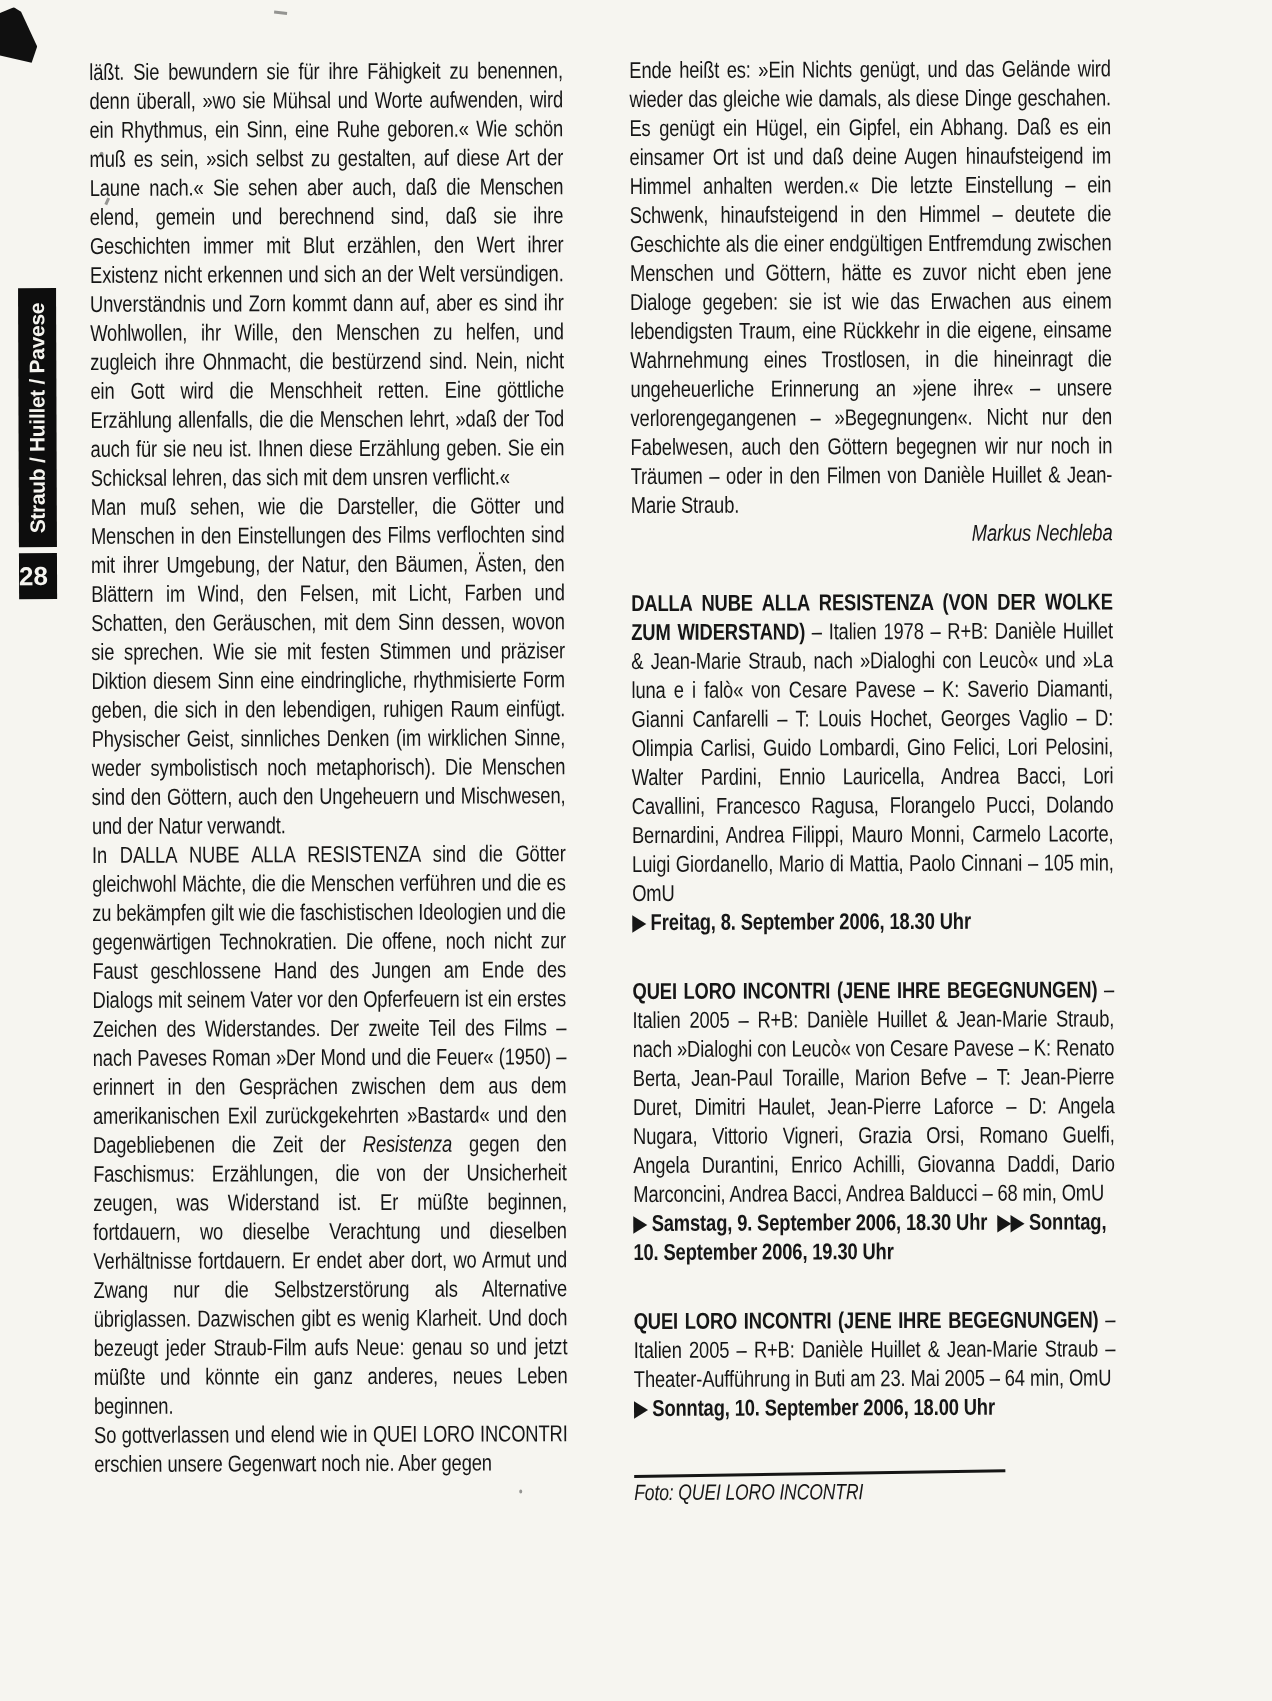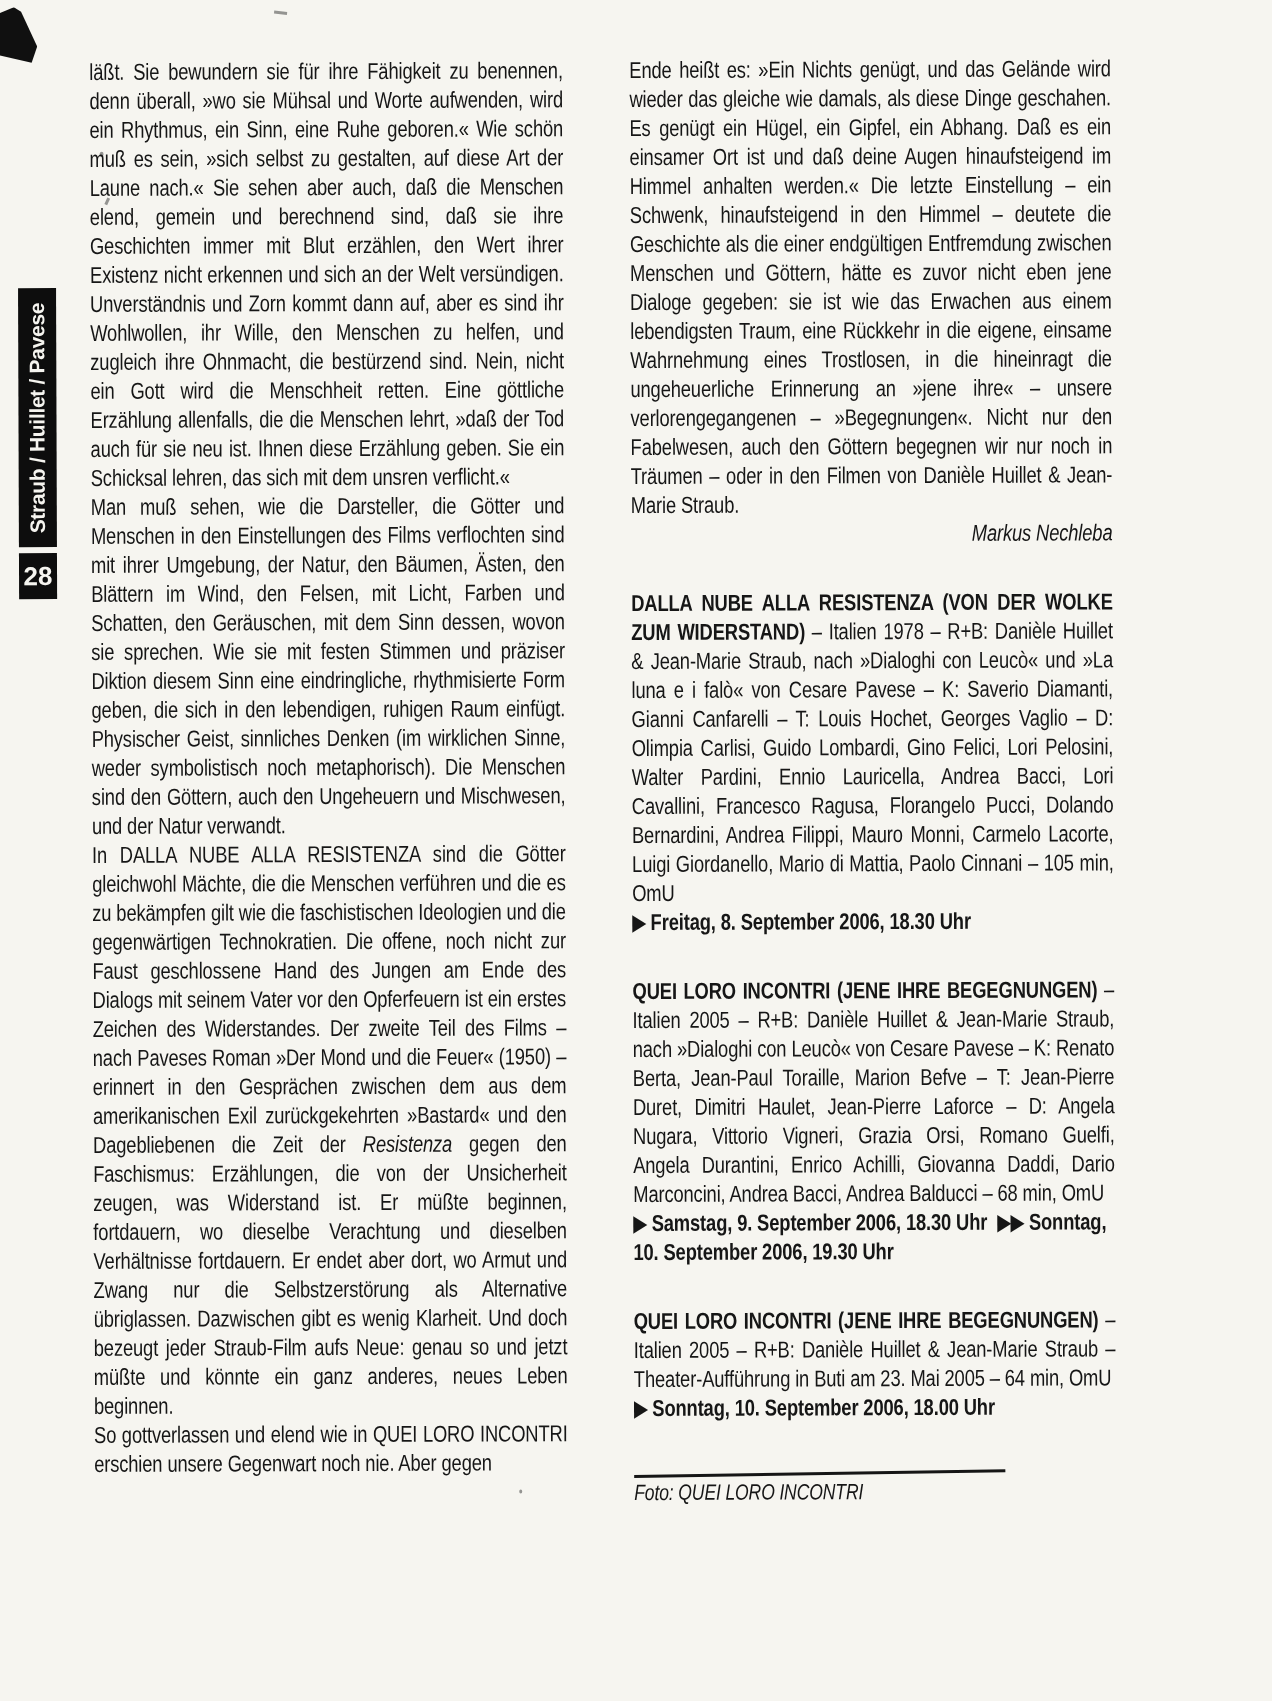--- a/index.html
+++ b/index.html
@@ -34,21 +34,21 @@
     position:absolute;left:50%;top:50%;
     width:256px;height:38px;
     transform:translate(-50%,-50%) rotate(-90deg);
     display:flex;align-items:center;justify-content:center;
     color:var(--sidebar-text,#f5f4ef);
     font-weight:bold;font-size:21px;letter-spacing:-0.3px;white-space:nowrap;
   }
   .pagenum-tab{
     position:absolute;left:20px;top:551px;width:38px;height:46px;
     background:var(--sidebar,#0d0d0d);
-    display:flex;align-items:center;justify-content:center;
+    display:flex;align-items:center;justify-content:flex-start;
     color:var(--sidebar-text,#f5f4ef);
     font-weight:bold;font-size:26px;
   }
 
   
   .col{
     position:absolute;top:56px;
     transform:scaleX(0.80);transform-origin:0 0;
     font-size:23px;line-height:29px;letter-spacing:-0.2px;
     text-align:justify;

